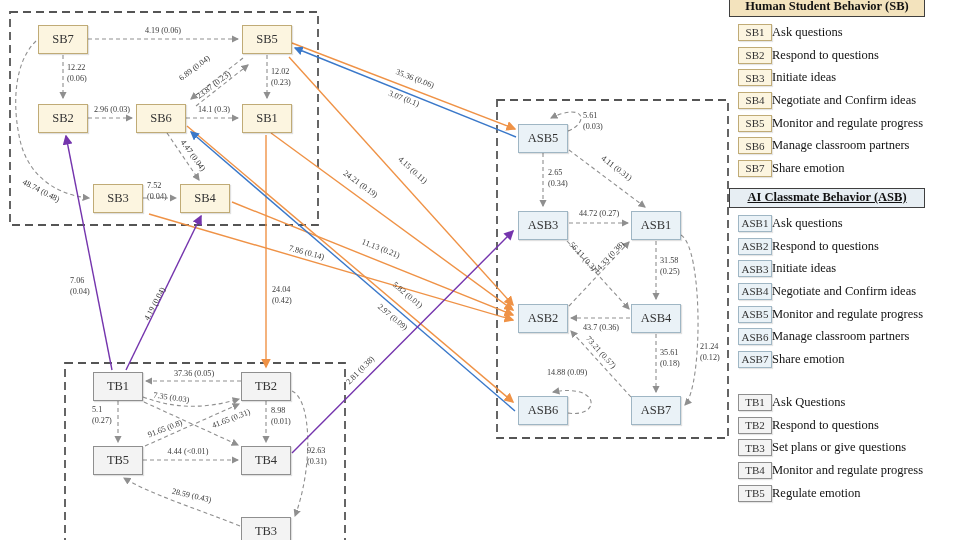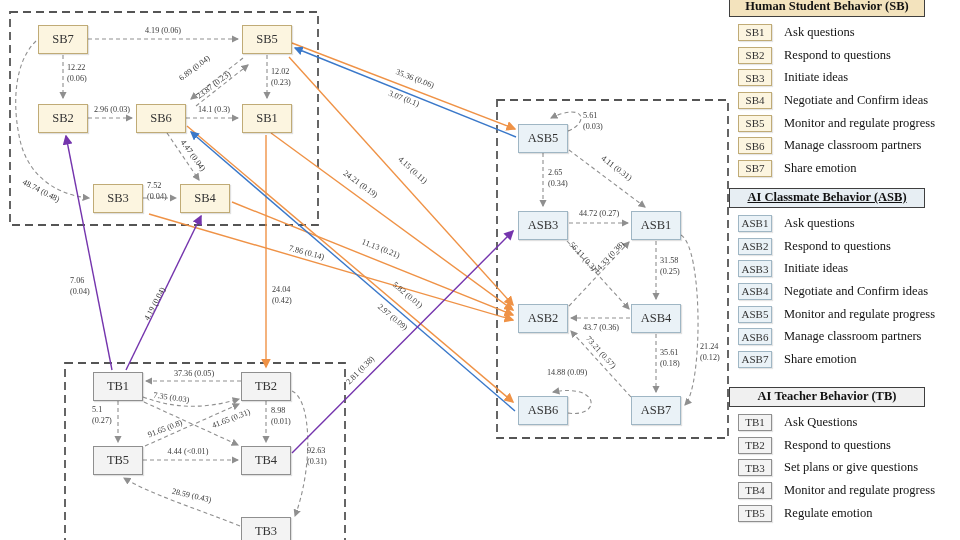--- a/index.html
+++ b/index.html
@@ -15,21 +15,21 @@
   .node.tb{background:var(--tb-fill);border-color:var(--tb-border);}
   #legend{position:absolute;left:726px;top:0;width:228px;height:540px;}
   .lg-section{position:absolute;left:0;width:228px;}
   .lg-head{box-sizing:border-box;width:196px;margin-left:3px;border:1.4px solid #3f3f3f;
            text-align:center;font-weight:bold;font-size:12.5px;color:#111;padding:1px 0 2px 0;}
   .lg-rows{margin-top:4px;}
   .lg-row{height:22.7px;display:flex;align-items:center;}
   .lg-chip{box-sizing:border-box;width:34px;height:17px;margin-left:12px;border:1px solid;
            display:flex;align-items:center;justify-content:center;font-size:11px;color:#333;
            box-shadow:1px 1px 1px rgba(0,0,0,0.10);}
-  .lg-label{margin-left:12px;font-size:12.5px;color:#111;white-space:nowrap;}
+  .lg-label{font-size:12.5px;color:#111;white-space:nowrap;}
   .sec-sb .lg-head{background:var(--sb-head);}
   .sec-sb .lg-chip{background:var(--sb-fill);border-color:var(--sb-border);}
   .sec-asb .lg-head{background:var(--asb-head);text-decoration:underline;}
   .sec-asb .lg-chip{background:var(--asb-fill);border-color:var(--asb-border);}
   .sec-tb .lg-head{background:var(--tb-head);}
   .sec-tb .lg-chip{background:var(--tb-fill);border-color:var(--tb-border);}
 </style>
 </head>
 <body>
 
@@ -227,21 +227,20 @@
             <div class="lg-chip">ASB6</div>
             <div class="lg-label">Manage classroom partners</div>
           </div>
           <div class="lg-row">
             <div class="lg-chip">ASB7</div>
             <div class="lg-label">Share emotion</div>
           </div>
         </div>
       </div>
       <div class="lg-section sec-tb" style="top: 387px;">
-        <div class="lg-head">AI Teacher Behavior (TB)</div>
         <div class="lg-rows">
           <div class="lg-row">
             <div class="lg-chip">TB1</div>
             <div class="lg-label">Ask Questions</div>
           </div>
           <div class="lg-row">
             <div class="lg-chip">TB2</div>
             <div class="lg-label">Respond to questions</div>
           </div>
           <div class="lg-row">

